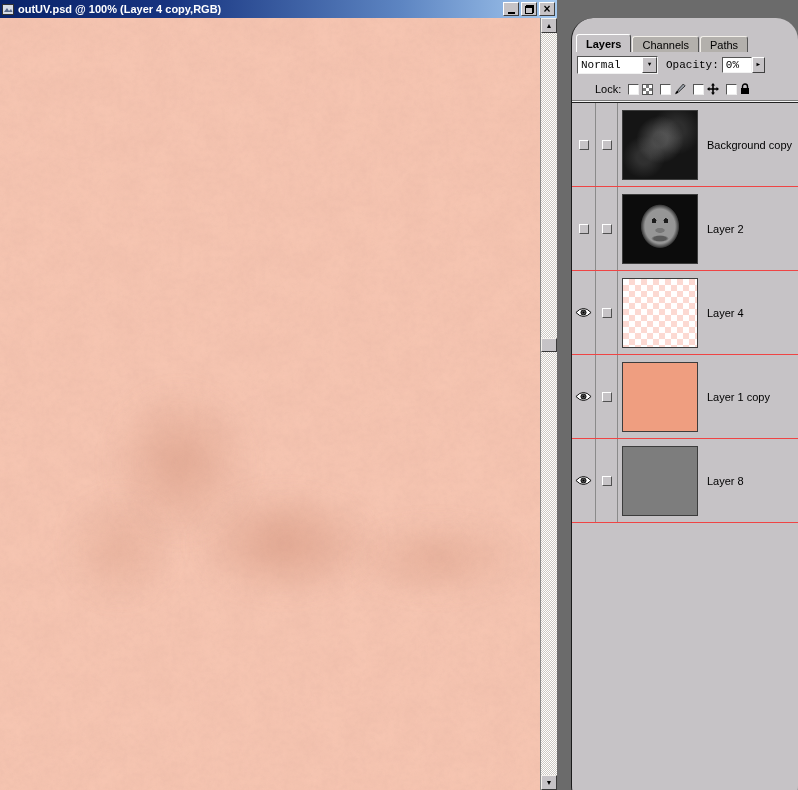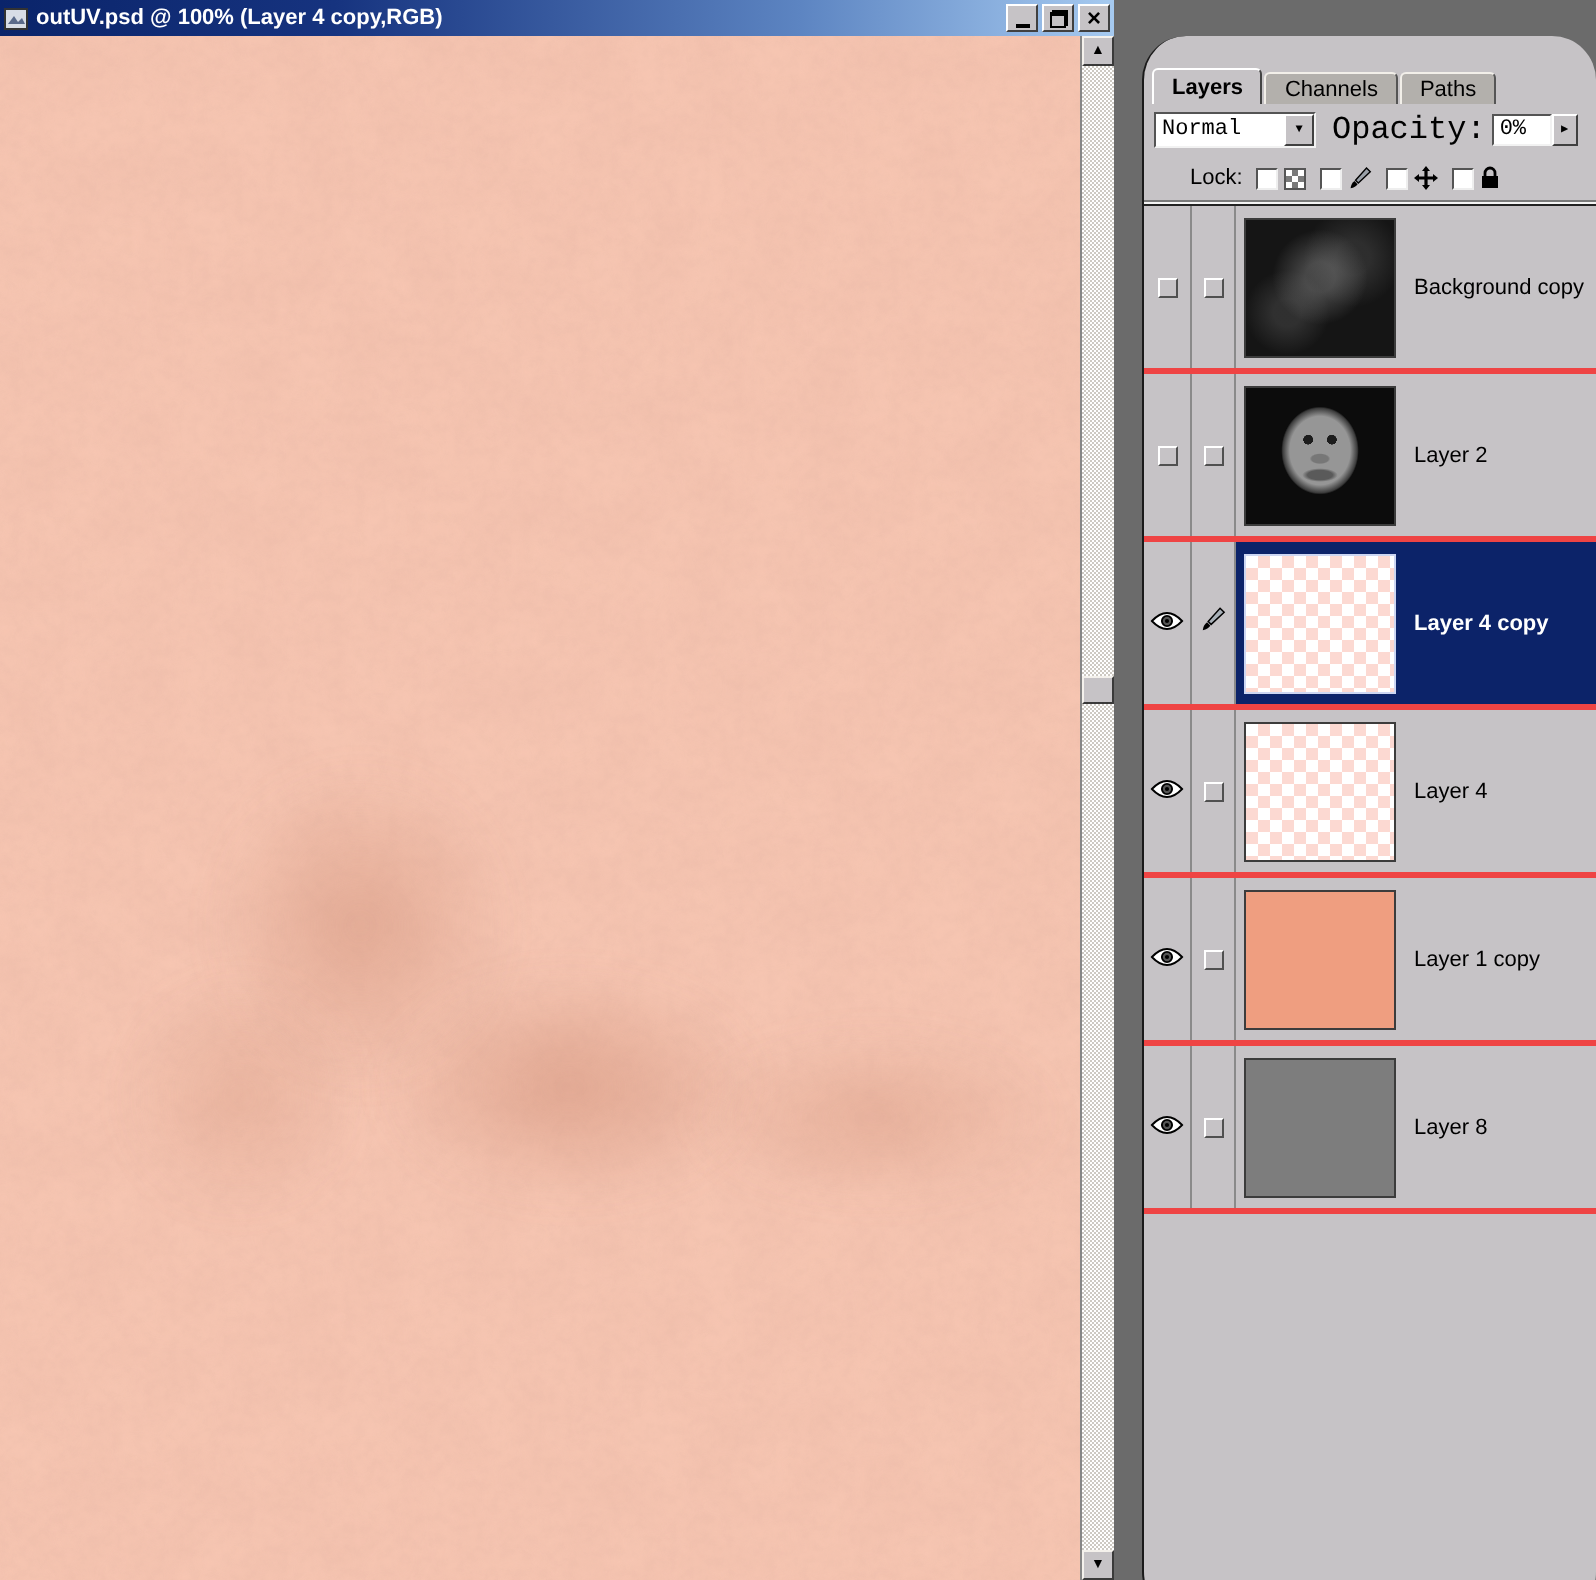--- a/index.html
+++ b/index.html
@@ -58,37 +58,37 @@
     background:#b3b0ac; border:1px solid; border-color:#f2efe9 #555 #888 #f2efe9;
     border-bottom:none; border-radius:3px 3px 0 0; margin-right:1px; cursor:default; }
   .tab.active { height:18px; background:#c6c3c6; font-weight:bold; border-color:#ffffff #444 transparent #ffffff; }
 
   .options-row { height:26px; display:flex; align-items:center; padding:0 5px;font-family:Liberation Mono, monospace; }
   .combo { display:flex; height:18px; background:#fff; border:1px solid; border-color:#545454 #f2f2f2 #f2f2f2 #545454; }
   .combo-text { width:64px; font-size:11px; padding:2px 3px; color:#000; }
   .combo-btn { width:15px; background:#c6c3c6; border:1px solid; border-color:#fff #404040 #404040 #fff;
     display:flex; align-items:center; justify-content:center; }
   .combo-btn span, .opacity-btn span { font-size:6px; line-height:6px; color:#000; }
-  .opacity-label { font-size:16px; margin-left:8px; color:#000; }
+  .opacity-label { font-size:11px; margin-left:8px; color:#000; }
   .opacity-field { width:30px; height:16px; margin-left:3px; background:#fff; font-size:11px; padding:1px 3px;
     border:1px solid; border-color:#545454 #f2f2f2 #f2f2f2 #545454; color:#000; }
   .opacity-btn { width:13px; height:16px; background:#c6c3c6; border:1px solid; border-color:#fff #404040 #404040 #fff;
     display:flex; align-items:center; justify-content:center; }
 
   .lock-row { height:22px; display:flex; align-items:center; padding:0 23px; font-size:11px; color:#000; }
   .lock-group { display:flex; align-items:center; margin-left:7px; }
   .chk { width:11px; height:11px; background:#fff; border:1px solid; border-color:#545454 #eee #eee #545454; }
   .lock-group .licon { margin-left:3px; display:flex; }
   .icon-checker { width:11px; height:11px; border:1px solid #555;
     background:repeating-conic-gradient(#7a7a7a 0 25%,#fff 0 50%) 0 0/6px 6px; }
 
   .list-divider { height:2px; border-top:1px solid #7a7a7a; border-bottom:1px solid #f4f4f4; }
 
   .layer-list { position:absolute; top:84px; left:0; right:0; border-top:1px solid #222; }
-  .layer-row { height:84px; display:flex; background:#c6c3c6; border-bottom:3px solid #ef4444; }
+  .layer-row { height:84px; display:flex; background:#c6c3c6; border-bottom:1px solid #ef4444; }
   .cell { display:flex; align-items:center; justify-content:center; }
   .cell-eye { width:24px; border-right:1px solid #8a8a8a; }
   .cell-link { width:22px; border-right:1px solid #8a8a8a; }
   .row-main { flex:1; display:flex; align-items:center; padding-left:4px; min-width:0; }
   .thumb { width:76px; height:70px; border:1px solid #3c3c3c; flex:none; background:#888; }
   .layer-name { font-size:11px; margin-left:9px; color:#000; white-space:nowrap; }
   .layer-row.selected .row-main { background:#0c2369; }
   .layer-row.selected .layer-name { color:#fff; font-weight:bold; }
   .layer-row.selected .thumb { border-color:#cdd6f2; }
   .well { width:10px; height:10px; background:#c6c3c6; border:1px solid; border-color:#fff #505050 #505050 #fff; }
@@ -249,82 +249,63 @@
             <span class="well"></span>
           </div>
     <div class="cell cell-link">
             <span class="well"></span>
           </div>
     <div class="row-main">
       <div class="thumb thumb-face"></div>
       <span class="layer-name">Layer 2</span>
     </div>
   </div>
-        <div class="layer-row selected">
+        <div class="layer-row">
     <div class="cell cell-eye">
             <span><svg width="17" height="11" viewBox="0 0 18 11">
                 <path d="M1 5.5 Q9 -3 17 5.5 Q9 14 1 5.5 Z" fill="#fff" stroke="#000"></path>
                 <circle cx="9" cy="5.5" r="2.7" fill="#555" stroke="#000"></circle>
                 <circle cx="9" cy="5.5" r="1.1" fill="#000"></circle>
               </svg></span>
           </div>
     <div class="cell cell-link">
-            <span><svg width="13" height="13" viewBox="0 0 14 14">
-                <path d="M1.5 13 C1.8 10.8 2.6 9.8 3.8 8.8 L5.6 10.6 C4.6 11.8 3.6 12.6 1.5 13 Z" fill="#000"></path>
-                <path d="M4.4 8.3 L10.8 1.2 L13 3.4 L6 9.9 Z" fill="#a8b0b8" stroke="#000" stroke-width="0.8"></path>
-              </svg></span>
+            <span class="well"></span>
           </div>
     <div class="row-main">
       <div class="thumb thumb-pink-checker"></div>
-      <span class="layer-name">Layer 4 copy</span>
+      <span class="layer-name">Layer 4</span>
     </div>
   </div>
         <div class="layer-row">
     <div class="cell cell-eye">
             <span><svg width="17" height="11" viewBox="0 0 18 11">
                 <path d="M1 5.5 Q9 -3 17 5.5 Q9 14 1 5.5 Z" fill="#fff" stroke="#000"></path>
                 <circle cx="9" cy="5.5" r="2.7" fill="#555" stroke="#000"></circle>
                 <circle cx="9" cy="5.5" r="1.1" fill="#000"></circle>
               </svg></span>
           </div>
     <div class="cell cell-link">
             <span class="well"></span>
           </div>
     <div class="row-main">
-      <div class="thumb thumb-pink-checker"></div>
-      <span class="layer-name">Layer 4</span>
+      <div class="thumb" style="background: rgb(239, 158, 128);"></div>
+      <span class="layer-name">Layer 1 copy</span>
     </div>
   </div>
         <div class="layer-row">
     <div class="cell cell-eye">
             <span><svg width="17" height="11" viewBox="0 0 18 11">
                 <path d="M1 5.5 Q9 -3 17 5.5 Q9 14 1 5.5 Z" fill="#fff" stroke="#000"></path>
                 <circle cx="9" cy="5.5" r="2.7" fill="#555" stroke="#000"></circle>
                 <circle cx="9" cy="5.5" r="1.1" fill="#000"></circle>
               </svg></span>
           </div>
     <div class="cell cell-link">
             <span class="well"></span>
           </div>
     <div class="row-main">
-      <div class="thumb" style="background: rgb(239, 158, 128);"></div>
-      <span class="layer-name">Layer 1 copy</span>
-    </div>
-  </div>
-        <div class="layer-row">
-    <div class="cell cell-eye">
-            <span><svg width="17" height="11" viewBox="0 0 18 11">
-                <path d="M1 5.5 Q9 -3 17 5.5 Q9 14 1 5.5 Z" fill="#fff" stroke="#000"></path>
-                <circle cx="9" cy="5.5" r="2.7" fill="#555" stroke="#000"></circle>
-                <circle cx="9" cy="5.5" r="1.1" fill="#000"></circle>
-              </svg></span>
-          </div>
-    <div class="cell cell-link">
-            <span class="well"></span>
-          </div>
-    <div class="row-main">
       <div class="thumb" style="background: rgb(125, 125, 125);"></div>
       <span class="layer-name">Layer 8</span>
     </div>
   </div>
       </div>
   </div>
 </div>
 
 </body></html>

